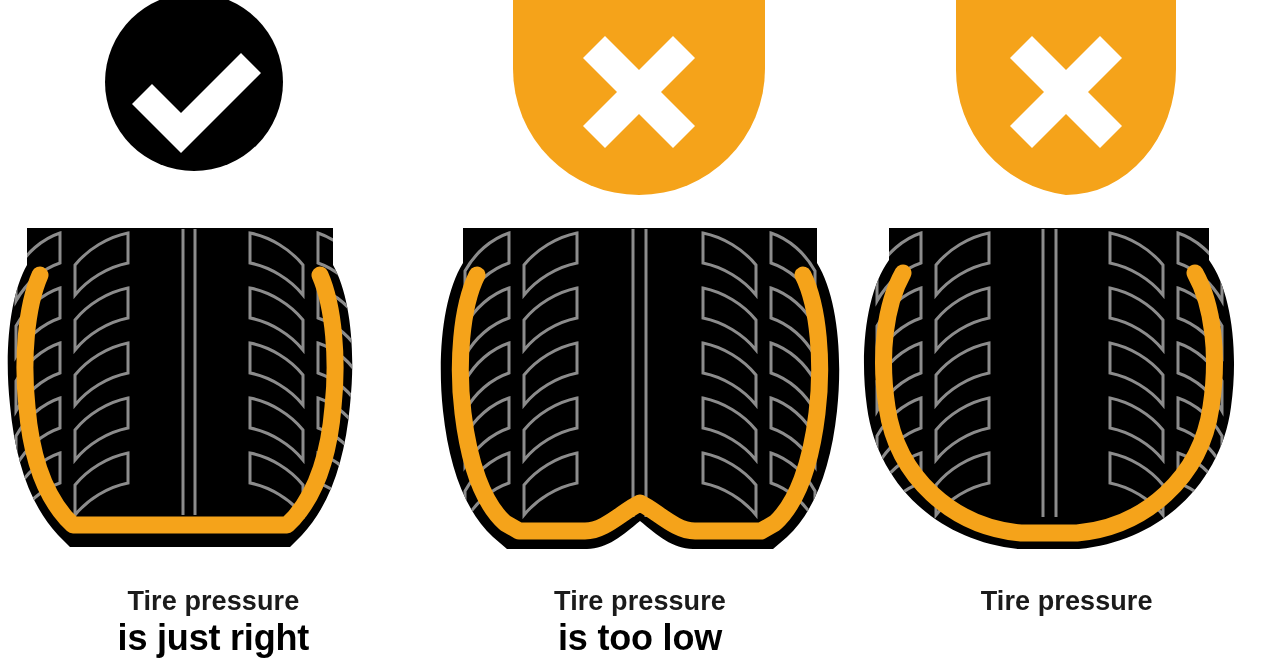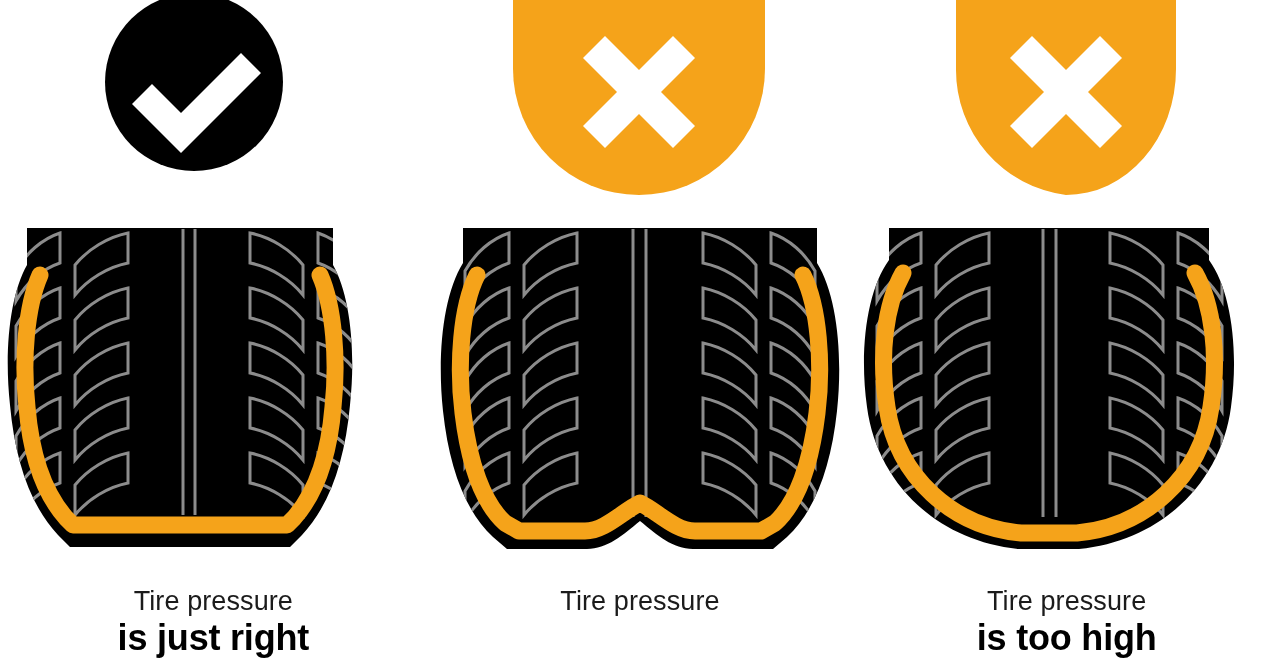--- a/index.html
+++ b/index.html
@@ -44,21 +44,21 @@
   }
   .caption{
     position:relative;
     width:100%;
     text-align:center;
     margin-top:24px;
   }
   .caption .line1{
     display:block;
     font-size:27px;
-    font-weight:400;
+    font-weight:700;
     color:#1b1b1b;
     letter-spacing:0.1px;
     line-height:34px;
   }
   .caption .line2{
     display:block;
     font-size:36px;
     font-weight:700;
     color:#000000;
     letter-spacing:-0.2px;
@@ -249,20 +249,21 @@
                  C 230 296 248 316 268 316
                  L 334 316
                  L 348 308
                  C 370 288 384 248 390 198
                  C 396 150 392 92 376 60" fill="none" stroke="#F5A31A" stroke-width="17" stroke-linecap="round" stroke-linejoin="round"></path>
       </svg>
     </div>
 
     <div class="caption">
       <span class="line1">Tire pressure</span>
+      <span class="line2">is too low</span>
     </div>
   </div>
 
   <div class="panel">
 
     <div class="badge-area">
       <svg class="badge-svg" width="427" height="215" viewBox="0 0 427 215">
         <g>
           <path d="M 103 -70
                    L 323 -70
@@ -332,17 +333,16 @@
                  C 32 90 26 140 34 192
                  C 44 262 100 312 168 318
                  L 224 318
                  C 292 312 348 262 358 192
                  C 366 140 360 90 342 58" fill="none" stroke="#F5A31A" stroke-width="17" stroke-linecap="round" stroke-linejoin="round"></path>
       </svg>
     </div>
 
     <div class="caption">
       <span class="line1">Tire pressure</span>
-      <span class="line2">is too high</span>
     </div>
   </div>
 
 </div>
 
 </body></html>

